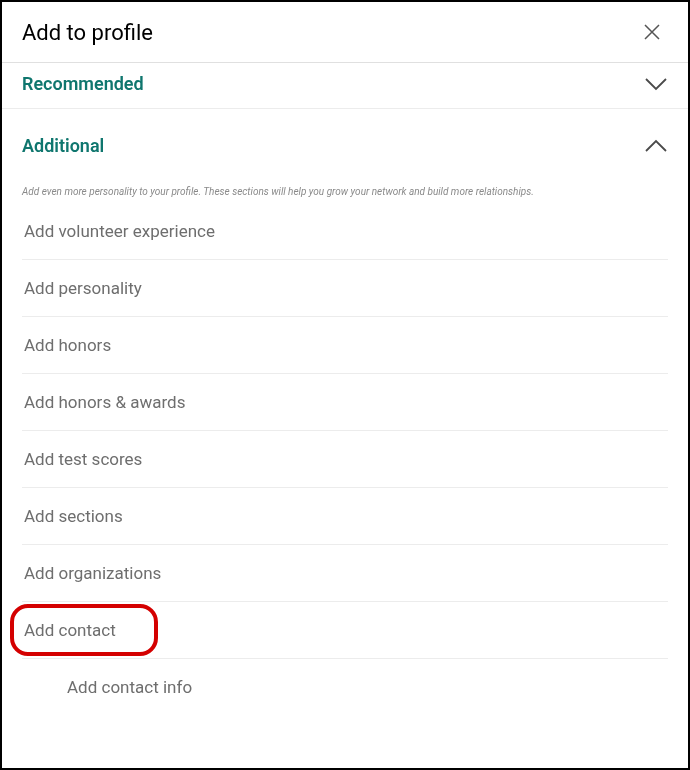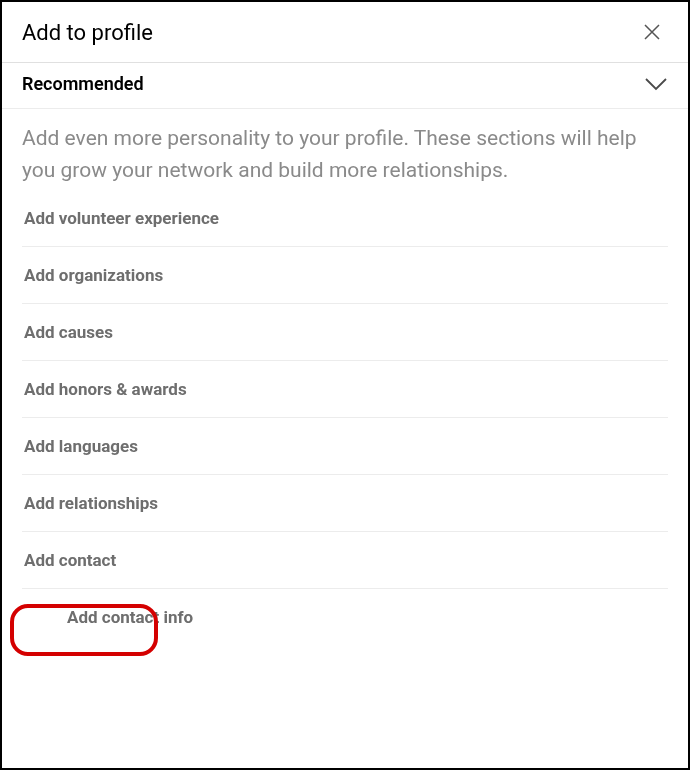--- a/index.html
+++ b/index.html
@@ -67,46 +67,47 @@
       cursor: pointer;
       border-bottom: 1px solid #ececec;
     }
     .section-header.collapsed {
       padding-top: 10px;
       padding-bottom: 14px;
     }
     .section-title {
       font-size: 18px;
       font-weight: 600;
-      color: #000000;
+      color: #0f766e;
     }
     .chevron {
       display: flex;
       align-items: center;
     }
     .chevron svg {
       width: 24px;
       height: 14px;
       stroke: #4a4a4a;
       stroke-width: 1.8;
       fill: none;
     }
     .section-body {
       padding: 0 20px;
     }
     .section-description {
-      font-size: 21px;
+      font-size: 10px;
       color: #8a8a8a;
       line-height: 1.5;
       padding: 14px 0 22px 0;
+      font-style: italic;
     }
     .item-row {
       font-size: 17px;
       color: #6e6e6e;
-      font-weight: 700;
+      font-weight: 400;
       padding: 18px 2px;
       border-bottom: 1px solid #ececec;
       cursor: pointer;
     }
     .item-row:first-of-type {
       padding-top: 0;
     }
     .item-row:last-of-type {
       border-bottom: none;
       margin-left: 43px;
@@ -138,28 +139,37 @@
 
   <div class="section-header collapsed">
     <div class="section-title">Recommended</div>
     <div class="chevron">
       <svg viewBox="0 0 24 14">
           <path d="M2 2 L12 12 L22 2"></path>
         </svg>
     </div>
   </div>
 
+  <div class="section-header" style="border-bottom:none;padding-top:26px;">
+    <div class="section-title">Additional</div>
+    <div class="chevron">
+      <svg viewBox="0 0 24 14">
+          <path d="M2 12 L12 2 L22 12"></path>
+        </svg>
+    </div>
+  </div>
 
   <div class="section-body">
     <p class="section-description">Add even more personality to your profile. These sections will help you grow your network and build more relationships.</p>
 
     <div class="item-row">Add volunteer experience</div>
+    <div class="item-row">Add personality</div>
+    <div class="item-row">Add honors</div>
+    <div class="item-row">Add honors &amp; awards</div>
+    <div class="item-row">Add test scores</div>
+    <div class="item-row">Add sections</div>
     <div class="item-row">Add organizations</div>
-    <div class="item-row">Add causes</div>
-    <div class="item-row">Add honors &amp; awards</div>
-    <div class="item-row">Add languages</div>
-    <div class="item-row">Add relationships</div>
     <div class="item-row">Add contact</div>
     <div class="item-row">Add contact info</div>
   </div>
 
   <div class="highlight-box"></div>
 </div>
 
 </body></html>

